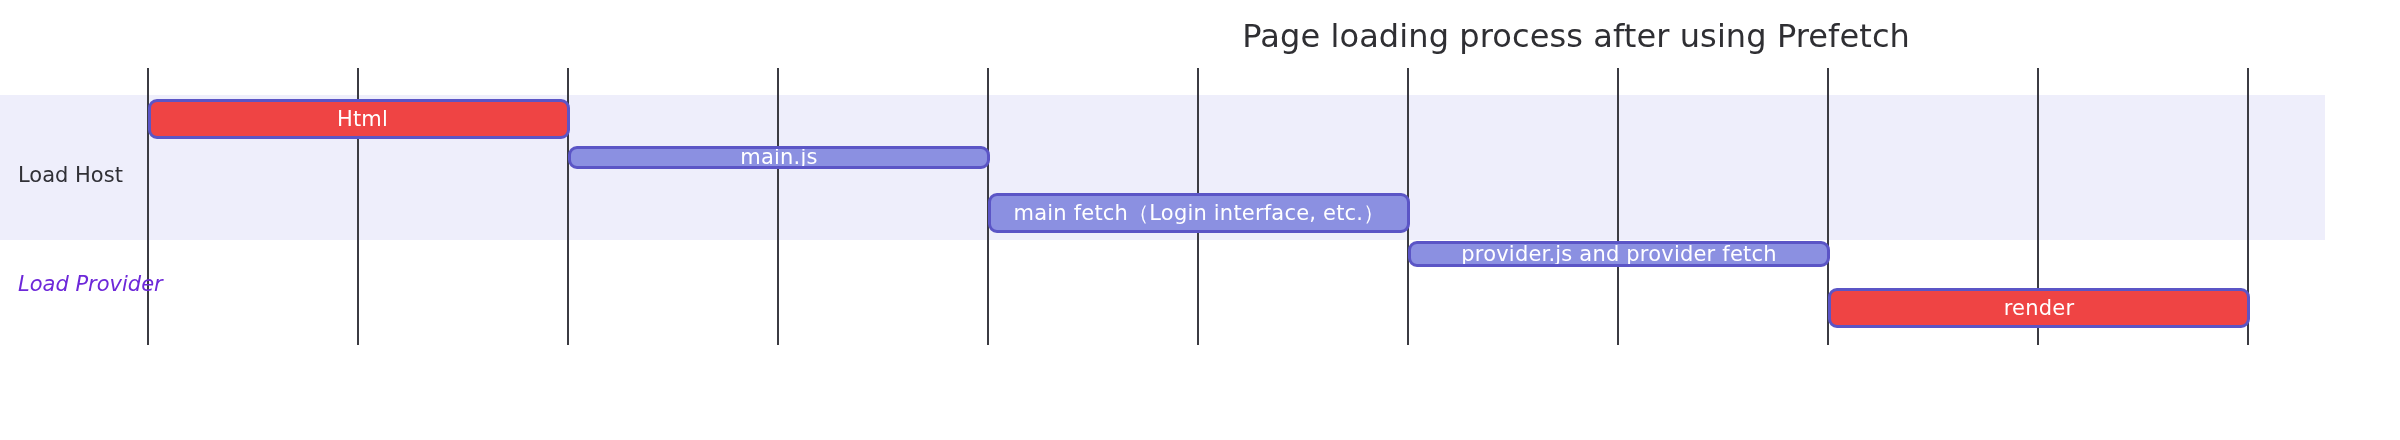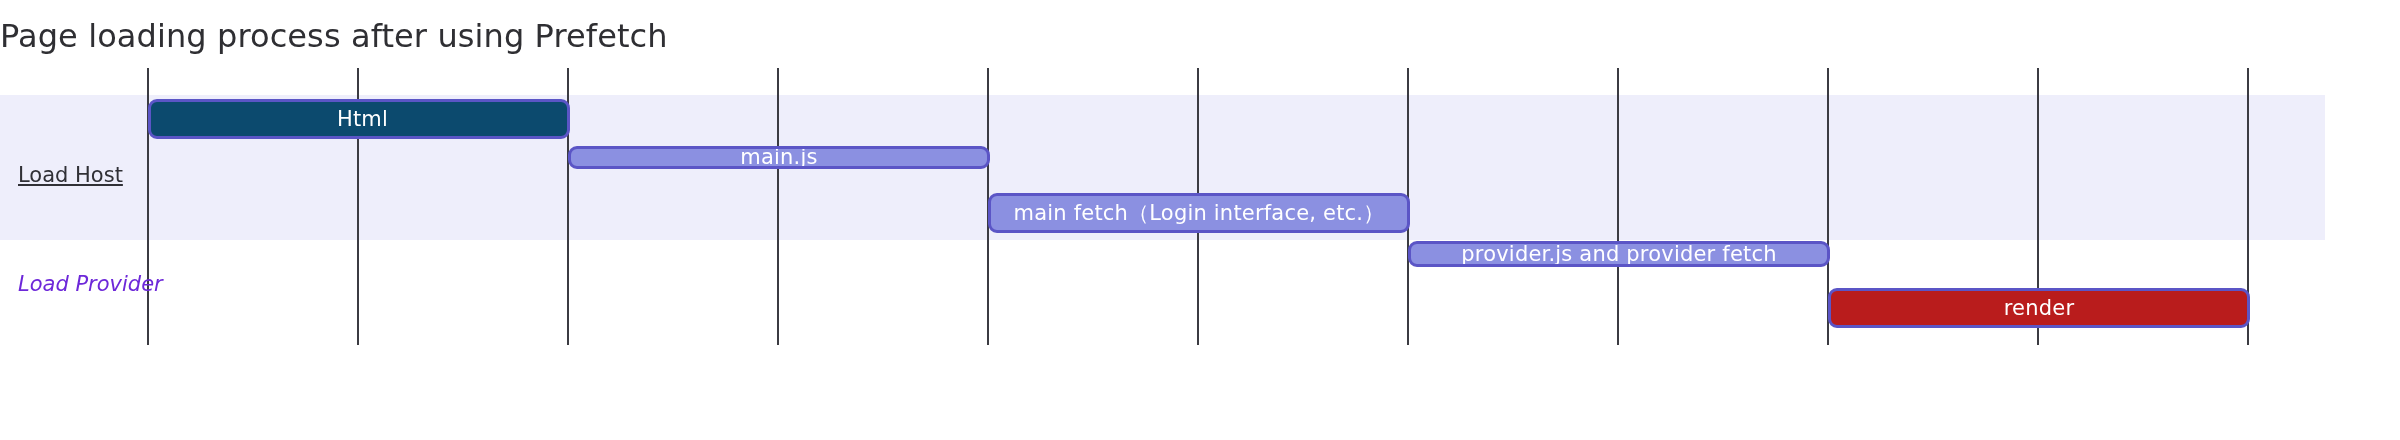--- a/index.html
+++ b/index.html
@@ -18,21 +18,21 @@
     width: 2400px;
     height: 440px;
     background: #ffffff;
   }
   
   #chart-title {
     position: absolute;
     left: 0;
     top: 17px;
     width: 1910px;
-    text-align: left;
+    text-align: right;
     font-size: 32px;
     font-weight: 400;
     color: #2f2f33;
     letter-spacing: 0.1px;
     white-space: nowrap;
   }
   
   .row-band {
     position: absolute;
     left: 0;
@@ -89,35 +89,35 @@
       <div class="gridline" style="left: 1407px; top: 68px; height: 277px; background: rgb(59, 59, 66);"></div>
       <div class="gridline" style="left: 1617px; top: 68px; height: 277px; background: rgb(59, 59, 66);"></div>
       <div class="gridline" style="left: 1827px; top: 68px; height: 277px; background: rgb(59, 59, 66);"></div>
       <div class="gridline" style="left: 2037px; top: 68px; height: 277px; background: rgb(59, 59, 66);"></div>
       <div class="gridline" style="left: 2247px; top: 68px; height: 277px; background: rgb(59, 59, 66);"></div>
     </div>
 
   <div id="chart-title">Page loading process after using Prefetch</div>
 
   <div id="row-labels">
-      <div class="row-label" style="left: 18px; top: 165px; color: rgb(48, 48, 54); text-decoration: underline;">Load Host</div>
+      <div class="row-label" style="left: 18px; top: 165px; color: rgb(48, 48, 54);">Load Host</div>
       <div class="row-label" style="left: 18px; top: 274px; color: #6d28d9; font-style: italic;">Load Provider</div>
     </div>
 
   <div id="task-bars">
-      <div class="task-bar" style="left: 148px; top: 99px; width: 422px; height: 40px; background: #0c4a6e; border-color: rgb(91, 85, 198); padding-left: 7px;">
+      <div class="task-bar" style="left: 148px; top: 99px; width: 422px; height: 40px; background: #ef4444; border-color: rgb(91, 85, 198); padding-left: 7px;">
         <span class="task-bar-label" style="color: rgb(255, 255, 255);">Html</span>
       </div>
       <div class="task-bar" style="left: 568px; top: 146px; width: 422px; height: 23px; background: rgb(139, 144, 225); border-color: rgb(91, 85, 198);">
         <span class="task-bar-label" style="color: rgb(255, 255, 255);">main.js</span>
       </div>
       <div class="task-bar" style="left: 988px; top: 193px; width: 422px; height: 40px; background: rgb(139, 144, 225); border-color: rgb(91, 85, 198);">
         <span class="task-bar-label" style="color: rgb(255, 255, 255);">main fetch（Login interface, etc.）</span>
       </div>
       <div class="task-bar" style="left: 1408px; top: 241px; width: 422px; height: 26px; background: rgb(139, 144, 225); border-color: rgb(91, 85, 198);">
         <span class="task-bar-label" style="color: rgb(255, 255, 255);">provider.js and provider fetch</span>
       </div>
-      <div class="task-bar" style="left: 1828px; top: 288px; width: 422px; height: 40px; background: #b91c1c; border-color: rgb(91, 85, 198);">
+      <div class="task-bar" style="left: 1828px; top: 288px; width: 422px; height: 40px; background: #ef4444; border-color: rgb(91, 85, 198);">
         <span class="task-bar-label" style="color: rgb(255, 255, 255);">render</span>
       </div>
     </div>
 
 </div>
 
 </body></html>

